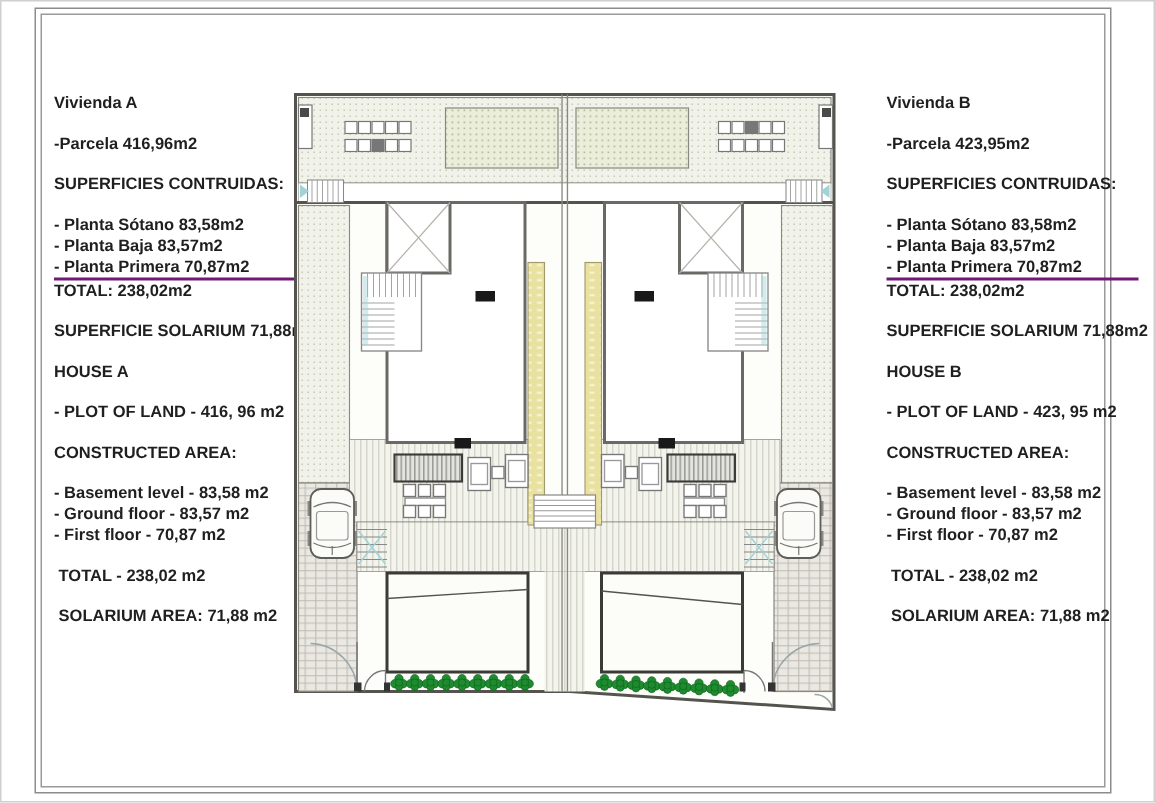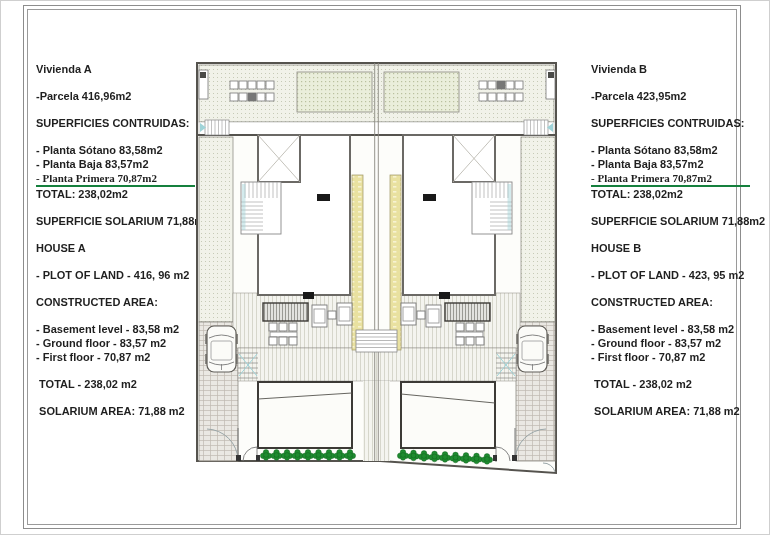--- a/index.html
+++ b/index.html
@@ -13,21 +13,21 @@
   .frame-inner{position:absolute;left:27px;top:9px;width:708px;height:514px;border:1px solid #9a9a9a;}
   .panel{
     position:absolute;top:62px;width:178px;
     font-size:11px;font-weight:bold;color:#1f1f1f;
     white-space:pre;line-height:14px;
   }
   .panel-a{left:36px;}
   .panel-b{left:591px;}
   .group{margin-bottom:13px;}
   .line{display:block;}
-  .line.u{display:inline-block;border-bottom:2px solid #15803d;padding-right:38px;font-family:Liberation Serif, serif;}
+  .line.u{display:inline-block;border-bottom:2px solid #701a75;padding-right:38px;}
   svg.plan{position:absolute;left:0;top:0;}
 </style>
 </head>
 <body>
 
 <div class="edge"></div>
 <div class="frame-outer"></div>
 <div class="frame-inner"></div>
 
 <div class="panel panel-a"><div class="group"><div class="line">Vivienda A</div></div><div class="group"><div class="line">-Parcela 416,96m2</div></div><div class="group"><div class="line">SUPERFICIES CONTRUIDAS:</div></div><div class="group"><div class="line">- Planta Sótano 83,58m2</div><div class="line">- Planta Baja 83,57m2</div><div class="line u">- Planta Primera 70,87m2</div><div class="line">TOTAL: 238,02m2</div></div><div class="group"><div class="line">SUPERFICIE SOLARIUM 71,88m2</div></div><div class="group"><div class="line">HOUSE A</div></div><div class="group"><div class="line">- PLOT OF LAND - 416, 96 m2</div></div><div class="group"><div class="line">CONSTRUCTED AREA:</div></div><div class="group"><div class="line">- Basement level - 83,58 m2</div><div class="line">- Ground floor - 83,57 m2</div><div class="line">- First floor - 70,87 m2</div></div><div class="group"><div class="line"> TOTAL - 238,02 m2</div></div><div class="group"><div class="line"> SOLARIUM AREA: 71,88 m2</div></div></div>

